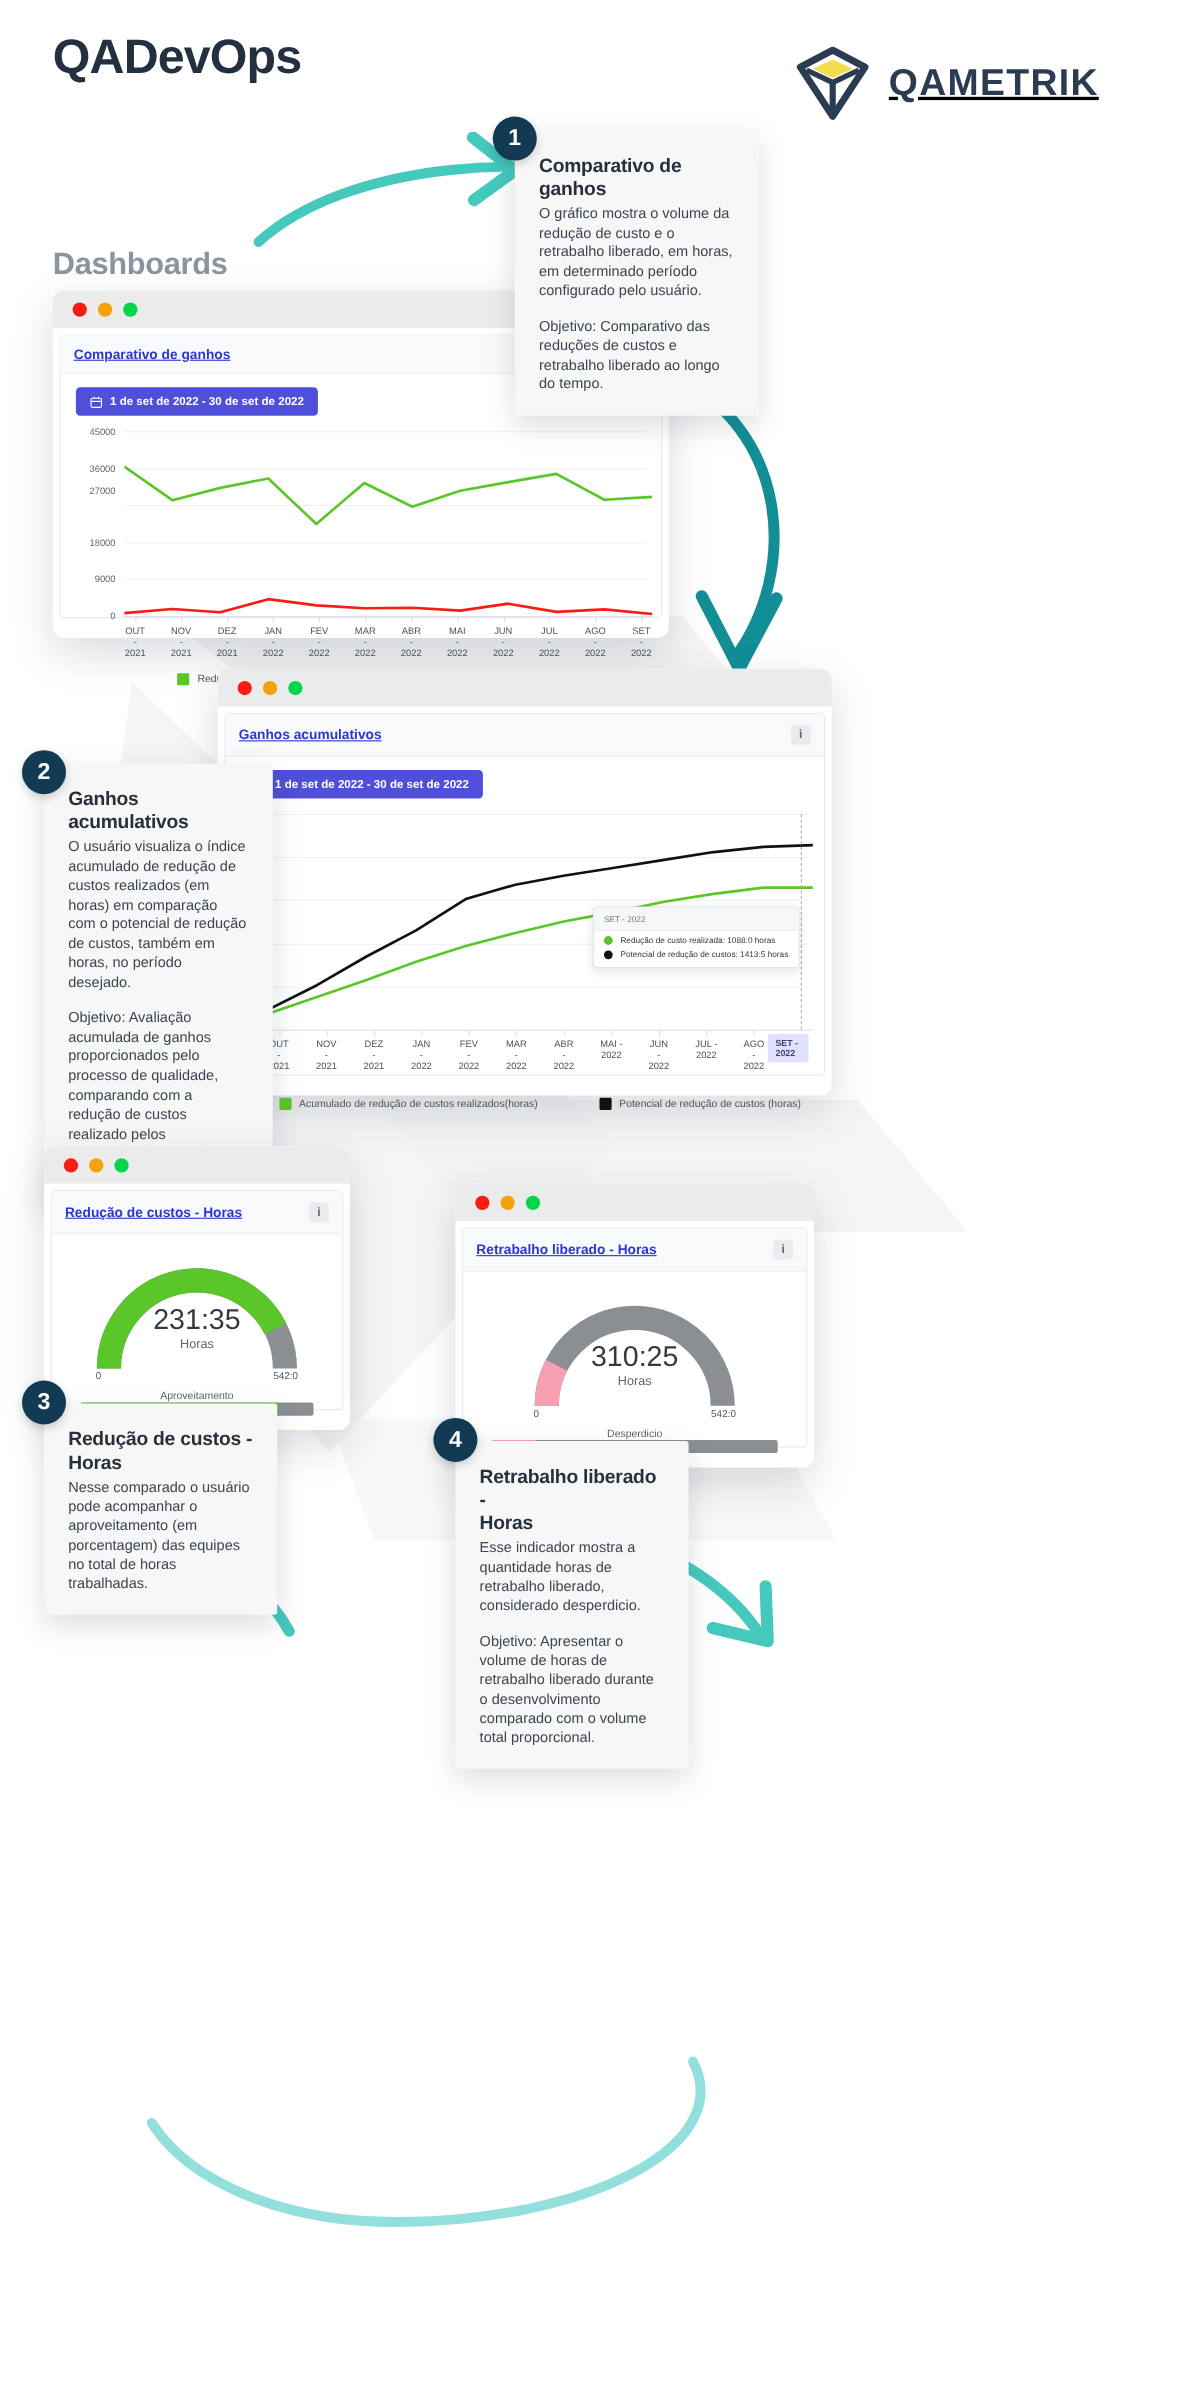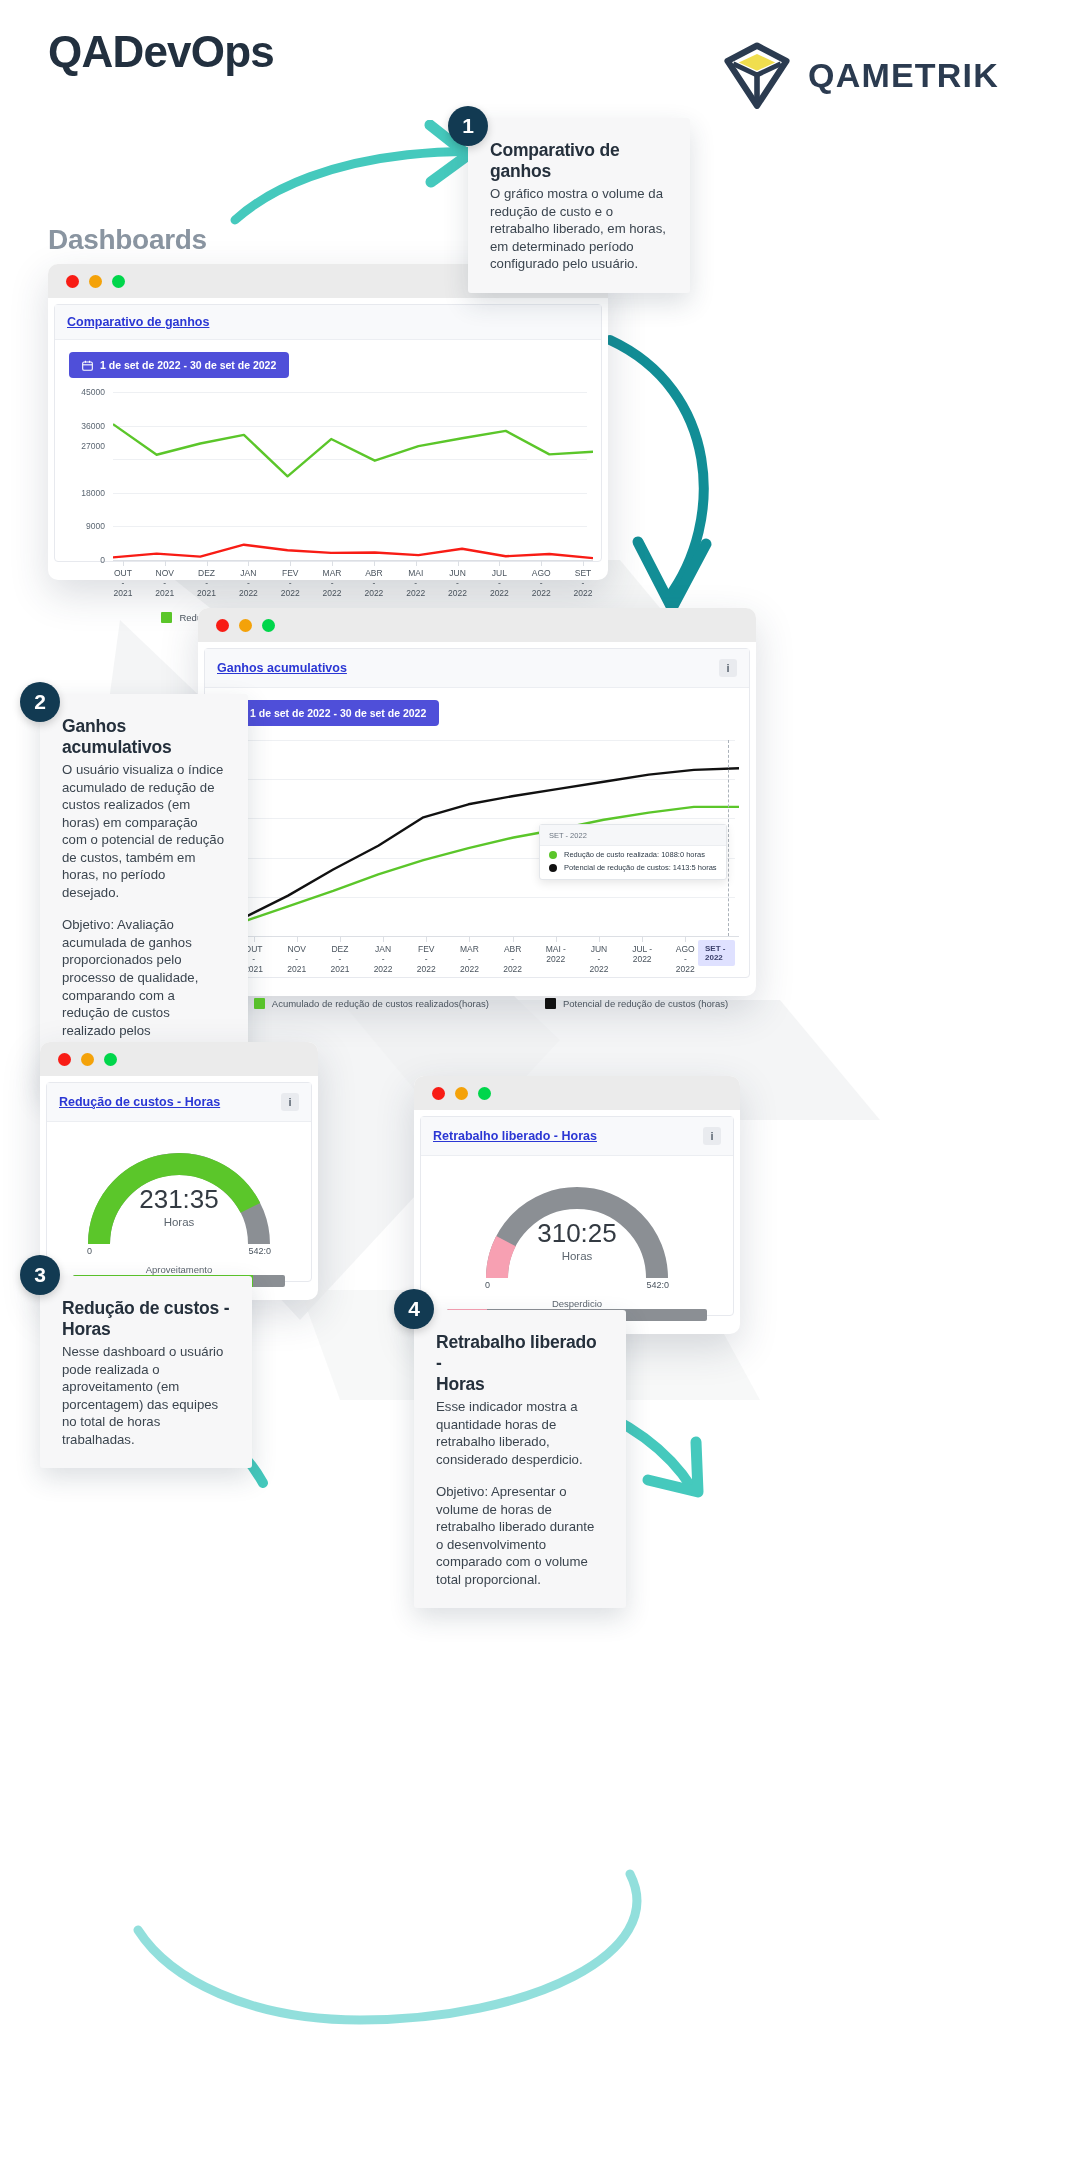--- a/index.html
+++ b/index.html
@@ -10,21 +10,21 @@
     font-family: "Liberation Sans", sans-serif;
     overflow: hidden;
   }
   #page { position: relative; width: 1080px; height: 2175px; background:#fff; }
 
   
   .hdr-title { position:absolute; left:48px; top:28px; width:620px; }
   .hdr-l1 { font-size:40px; font-weight:700; color:#2b3b50; letter-spacing:-0.6px; line-height:1.12; }
   .hdr-l2 { font-size:44px; font-weight:800; color:#22303f; letter-spacing:-0.8px; line-height:1.1; }
 
-  .logo-wrap { position:absolute; left:722px; top:40px; display:flex; align-items:center; gap:16px; }
+  .logo-wrap { position:absolute; left:722px; top:40px; display:flex; align-items:center; gap:16px;text-decoration:underline; }
   .logo-mark { width:70px; height:70px; }
   .logo-text { font-size:34px; font-weight:800; color:#2b3b50; letter-spacing:1.2px; }
 
   .dashboards-label { position:absolute; left:48px; top:224px; font-size:28px; font-weight:700; color:#8a95a1; letter-spacing:-0.3px; }
 
   
   .ribbon { position:absolute; pointer-events:none; }
 
   
   .win {
@@ -227,20 +227,21 @@
 
   <div class="bullet" style="left:448px; top:106px;">
     <span>1</span>
   </div>
   <div class="card" style="left:468px; top:118px; width:222px;">
     <h3>
       <span>Comparativo de</span><br>
       <span>ganhos</span>
     </h3>
     <p>O gráfico mostra o volume da redução de custo e o retrabalho liberado, em horas, em determinado período configurado pelo usuário.</p>
+    <p>Objetivo: Comparativo das reduções de custos e retrabalho liberado ao longo do tempo.</p>
   </div>
 
   <div class="win" style="left:198px; top:608px; width:558px; height:388px;">
     <div class="win-bar">
       <span class="dot r"></span>
       <span class="dot y"></span>
       <span class="dot g"></span>
     </div>
     <div class="win-body">
       <div class="panel" style="height:330px;">
@@ -363,21 +364,21 @@
   </div>
 
   <div class="bullet" style="left:20px; top:1255px;">
     <span>3</span>
   </div>
   <div class="card" style="left:40px; top:1276px; width:212px;">
     <h3>
       <span>Redução de custos -</span><br>
       <span>Horas</span>
     </h3>
-    <p>Nesse dashboard o usuário pode realizada o aproveitamento (em porcentagem) das equipes no total de horas trabalhadas.</p>
+    <p>Nesse comparado o usuário pode acompanhar o aproveitamento (em porcentagem) das equipes no total de horas trabalhadas.</p>
   </div>
 
   <div class="win" style="left:414px; top:1076px; width:326px; height:258px;">
     <div class="win-bar">
       <span class="dot r"></span>
       <span class="dot y"></span>
       <span class="dot g"></span>
     </div>
     <div class="win-body">
       <div class="panel" style="height:200px;">

